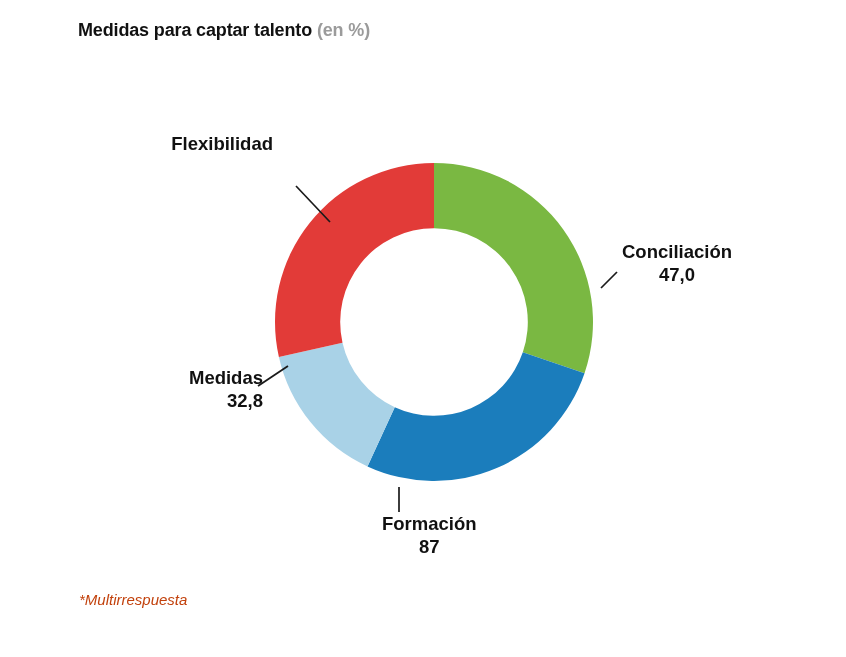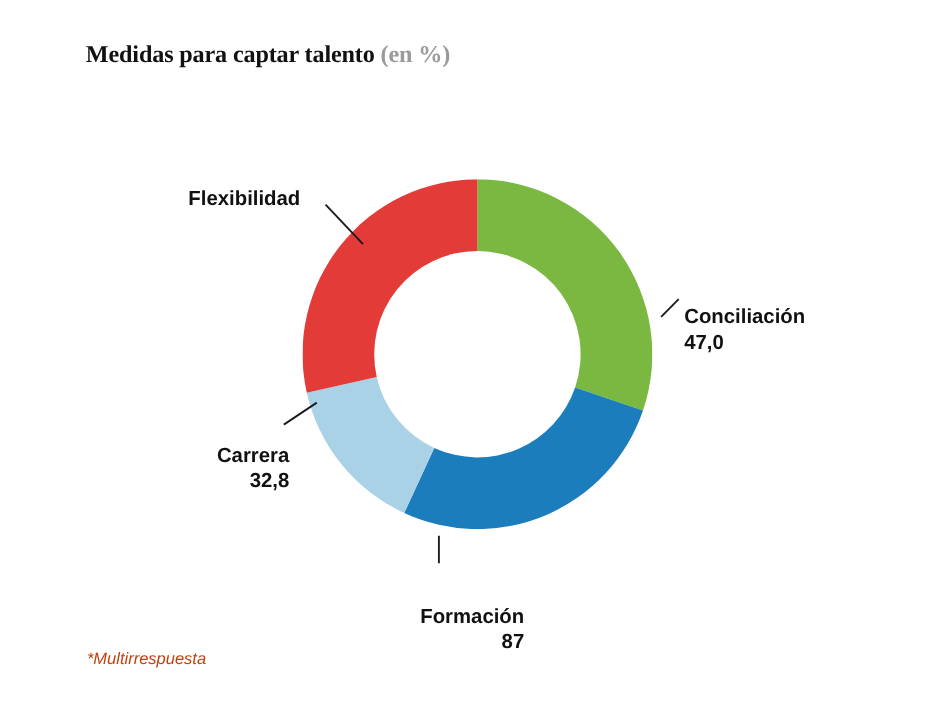--- a/index.html
+++ b/index.html
@@ -20,27 +20,26 @@
     position: relative;
     width: 846px;
     height: 657px;
     background: #ffffff;
   }
 
   
   .title-block {
     position: absolute;
     left: 78px;
-    top: 36px;
-    font-size: 22px;
+    top: 20px;
+    font-size: 18px;
     font-weight: bold;
     letter-spacing: -0.15px;
     white-space: nowrap;
     line-height: 1.2;
-    font-family: Liberation Serif, serif;
   }
   .title-main { color: #111111; }
   .title-unit { color: #9b9b9b; font-weight: bold; }
 
   
   .donut-wrap {
     position: absolute;
     left: 275px;
     top: 163px;
     width: 318px;
@@ -57,25 +56,24 @@
   }
 
   
   .lbl {
     position: absolute;
     font-size: 18.5px;
     font-weight: bold;
     color: #111111;
     line-height: 1.24;
     white-space: nowrap;
-    margin-top: 36px;
   }
   .lbl-right { text-align: right; }
-  .lbl-left  { text-align: left; }
-  .lbl-center { text-align: right; }
+  .lbl-left  { text-align: center; }
+  .lbl-center { text-align: center; }
 
   .lbl-flexibilidad {
     right: 573px;
     top: 133px;
   }
   .lbl-conciliacion {
     left: 622px;
     top: 241px;
   }
   .lbl-carrera {
@@ -129,21 +127,21 @@
   <div class="lbl lbl-right lbl-flexibilidad">
     <div>Flexibilidad</div>
   </div>
 
   <div class="lbl lbl-left lbl-conciliacion">
     <div>Conciliación</div>
     <div>47,0</div>
   </div>
 
   <div class="lbl lbl-right lbl-carrera">
-    <div>Carrera</div>
+    <div>Medidas</div>
     <div>32,8</div>
   </div>
 
   <div class="lbl lbl-center lbl-formacion">
     <div>Formación</div>
     <div>87</div>
   </div>
 
   <div class="footnote">*Multirrespuesta</div>
 

